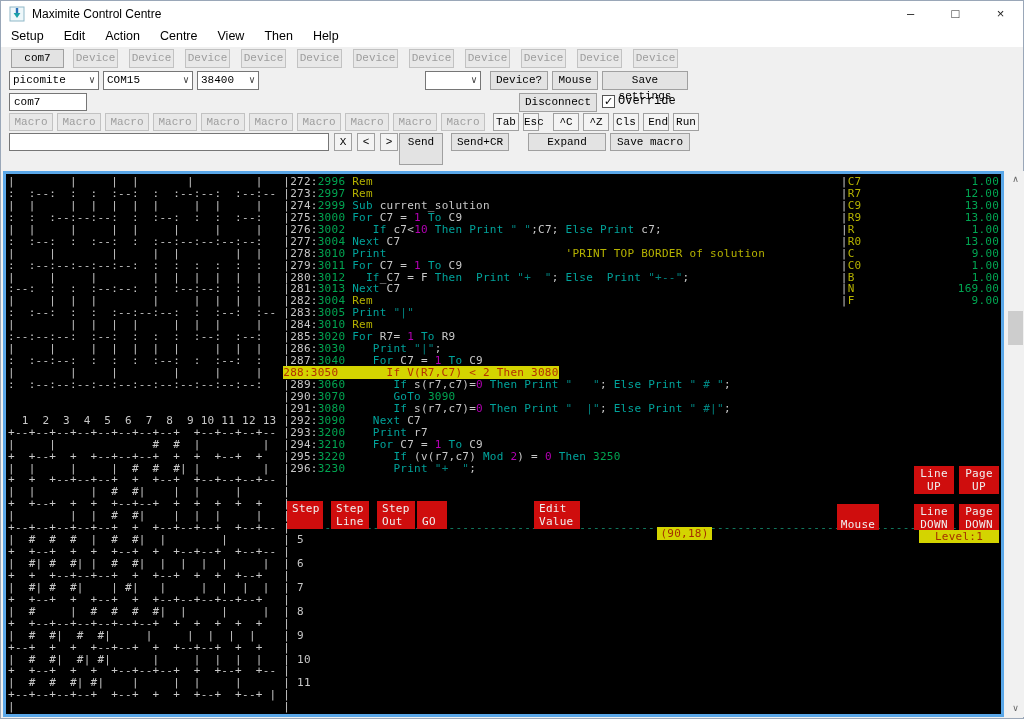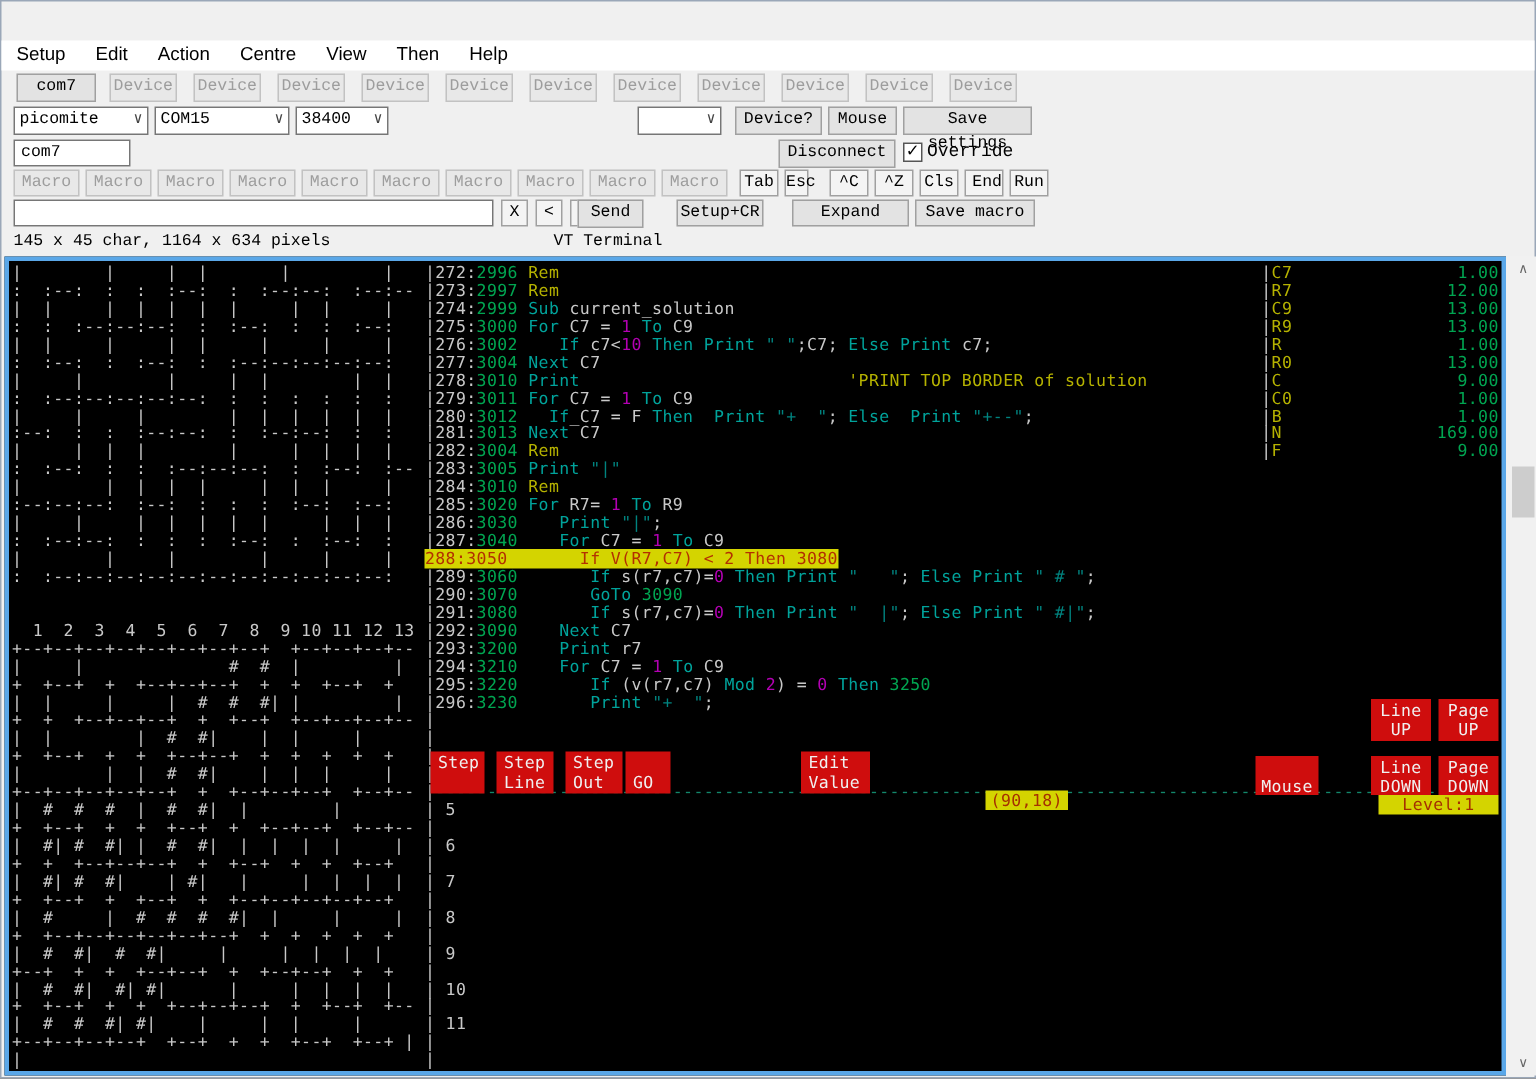--- a/index.html
+++ b/index.html
@@ -47,20 +47,31 @@
   
   #vscroll{position:absolute;left:1006px;top:170px;width:17px;height:546px;background:#f1f1f1;}
   .sarrow{position:absolute;left:0;width:17px;height:17px;color:#666;font-size:9px;text-align:center;line-height:17px;}
   #sthumb{position:absolute;left:1px;top:140px;width:15px;height:34px;background:#cdcdcd;}
 </style>
 </head>
 <body>
 
 <div id="win">
 
+  <div id="titlebar">
+    <svg id="appicon" viewBox="0 0 16 16">
+      <rect x="1" y="1" width="14" height="14" fill="#eef7fa" stroke="#8fb8c8"></rect>
+      <path d="M8 2 v7" stroke="#2a6fb8" stroke-width="2.4" fill="none"></path>
+      <path d="M4.6 7 L8 12 L11.4 7" fill="#18a0a8"></path>
+    </svg>
+    <span id="apptitle">Maximite Control Centre</span>
+    <span class="winctl" style="right:90px;">–</span>
+    <span class="winctl" style="right:45px;">□</span>
+    <span class="winctl" style="right:0;">×</span>
+  </div>
 
   <div id="menubar">
       <span class="menuitem">Setup</span>
       <span class="menuitem">Edit</span>
       <span class="menuitem">Action</span>
       <span class="menuitem">Centre</span>
       <span class="menuitem">View</span>
       <span class="menuitem">Then</span>
       <span class="menuitem">Help</span>
     </div>
@@ -112,29 +123,25 @@
       <div class="btn key" style="left: 582px; top: 112px; width: 26px;">^Z</div>
       <div class="btn key" style="left: 612px; top: 112px; width: 26px;">Cls</div>
       <div class="btn key" style="left: 642px; top: 112px; width: 26px; text-align: right;">End</div>
       <div class="btn key" style="left: 672px; top: 112px; width: 26px;">Run</div>
     </div>
 
   <input class="tinput" style="left: 8px; top: 132px; width: 320px;" value="">
   <div class="btn key" style="left:333px;top:132px;width:18px;">X</div>
   <div class="btn key" style="left:356px;top:132px;width:18px;">&lt;</div>
   <div class="btn key" style="left:379px;top:132px;width:18px;">&gt;</div>
-  <div class="btn" style="left:384px;top:132px;width:44px;height:19px;">Send</div>
-  <div class="btn" style="left:450px;top:132px;width:58px;height:18px;">Setup+CR</div>
+  <div class="btn" style="left:398px;top:132px;width:44px;height:32px;">Send</div>
+  <div class="btn" style="left:450px;top:132px;width:58px;height:18px;">Send+CR</div>
   <div class="btn" style="left:527px;top:132px;width:78px;height:18px;">Expand</div>
   <div class="btn" style="left:609px;top:132px;width:80px;height:18px;">Save macro</div>
 
-  <div id="statusbar">
-    <span class="statustext" style="left:8px;">145 x 45 char, 1164 x 634 pixels</span>
-    <span class="statustext" style="left:368px;">VT Terminal</span>
-  </div>
 
   <div id="term">
     <pre id="screen"><div class="tline"><span style="color: rgb(200, 200, 200);">|        |     |  |       |         |   </span><span style="color: rgb(200, 200, 200);">|272:</span><span style="color: rgb(0, 165, 81);">2996 </span><span style="color: rgb(181, 178, 0);">Rem</span><span style="color: rgb(200, 200, 200);">                                                                    |</span><span style="color: rgb(181, 178, 0);">C7</span><span style="color: rgb(0, 165, 81);">                1.00</span></div><div class="tline"><span style="color: rgb(200, 200, 200);">:  :--:  :  :  :--:  :  :--:--:  :--:-- </span><span style="color: rgb(200, 200, 200);">|273:</span><span style="color: rgb(0, 165, 81);">2997 </span><span style="color: rgb(181, 178, 0);">Rem</span><span style="color: rgb(200, 200, 200);">                                                                    |</span><span style="color: rgb(181, 178, 0);">R7</span><span style="color: rgb(0, 165, 81);">               12.00</span></div><div class="tline"><span style="color: rgb(200, 200, 200);">|  |     |  |  |  |  |     |  |     |   </span><span style="color: rgb(200, 200, 200);">|274:</span><span style="color: rgb(0, 165, 81);">2999 </span><span style="color: rgb(0, 163, 155);">Sub </span><span style="color: rgb(200, 200, 200);">current_solution</span><span style="color: rgb(200, 200, 200);">                                                   |</span><span style="color: rgb(181, 178, 0);">C9</span><span style="color: rgb(0, 165, 81);">               13.00</span></div><div class="tline"><span style="color: rgb(200, 200, 200);">:  :  :--:--:--:  :  :--:  :  :  :--:   </span><span style="color: rgb(200, 200, 200);">|275:</span><span style="color: rgb(0, 165, 81);">3000 </span><span style="color: rgb(0, 163, 155);">For </span><span style="color: rgb(200, 200, 200);">C7 = </span><span style="color: rgb(179, 0, 179);">1</span><span style="color: rgb(0, 163, 155);"> To </span><span style="color: rgb(200, 200, 200);">C9</span><span style="color: rgb(200, 200, 200);">                                                       |</span><span style="color: rgb(181, 178, 0);">R9</span><span style="color: rgb(0, 165, 81);">               13.00</span></div><div class="tline"><span style="color: rgb(200, 200, 200);">|  |     |     |  |     |     |     |   </span><span style="color: rgb(200, 200, 200);">|276:</span><span style="color: rgb(0, 165, 81);">3002 </span><span style="color: rgb(200, 200, 200);">   </span><span style="color: rgb(0, 163, 155);">If </span><span style="color: rgb(200, 200, 200);">c7&lt;</span><span style="color: rgb(179, 0, 179);">10</span><span style="color: rgb(0, 163, 155);"> Then Print </span><span style="color: rgb(0, 131, 127);">" "</span><span style="color: rgb(200, 200, 200);">;C7; </span><span style="color: rgb(0, 163, 155);">Else Print </span><span style="color: rgb(200, 200, 200);">c7;</span><span style="color: rgb(200, 200, 200);">                          |</span><span style="color: rgb(181, 178, 0);">R</span><span style="color: rgb(0, 165, 81);">                 1.00</span></div><div class="tline"><span style="color: rgb(200, 200, 200);">:  :--:  :  :--:  :  :--:--:--:--:--:   </span><span style="color: rgb(200, 200, 200);">|277:</span><span style="color: rgb(0, 165, 81);">3004 </span><span style="color: rgb(0, 163, 155);">Next </span><span style="color: rgb(200, 200, 200);">C7</span><span style="color: rgb(200, 200, 200);">                                                                |</span><span style="color: rgb(181, 178, 0);">R0</span><span style="color: rgb(0, 165, 81);">               13.00</span></div><div class="tline"><span style="color: rgb(200, 200, 200);">|     |        |     |  |        |  |   </span><span style="color: rgb(200, 200, 200);">|278:</span><span style="color: rgb(0, 165, 81);">3010 </span><span style="color: rgb(0, 163, 155);">Print</span><span style="color: rgb(200, 200, 200);">                          </span><span style="color: rgb(181, 178, 0);">'PRINT TOP BORDER of solution</span><span style="color: rgb(200, 200, 200);">           |</span><span style="color: rgb(181, 178, 0);">C</span><span style="color: rgb(0, 165, 81);">                 9.00</span></div><div class="tline"><span style="color: rgb(200, 200, 200);">:  :--:--:--:--:--:  :  :  :  :  :  :   </span><span style="color: rgb(200, 200, 200);">|279:</span><span style="color: rgb(0, 165, 81);">3011 </span><span style="color: rgb(0, 163, 155);">For </span><span style="color: rgb(200, 200, 200);">C7 = </span><span style="color: rgb(179, 0, 179);">1</span><span style="color: rgb(0, 163, 155);"> To </span><span style="color: rgb(200, 200, 200);">C9</span><span style="color: rgb(200, 200, 200);">                                                       |</span><span style="color: rgb(181, 178, 0);">C0</span><span style="color: rgb(0, 165, 81);">                1.00</span></div><div class="tline"><span style="color: rgb(200, 200, 200);">|     |     |        |  |  |  |  |  |   </span><span style="color: rgb(200, 200, 200);">|280:</span><span style="color: rgb(0, 165, 81);">3012 </span><span style="color: rgb(200, 200, 200);">  </span><span style="color: rgb(0, 163, 155);">If</span><span style="color: rgb(200, 200, 200);">_C7 = F </span><span style="color: rgb(0, 163, 155);">Then  Print </span><span style="color: rgb(0, 131, 127);">"+  "</span><span style="color: rgb(200, 200, 200);">; </span><span style="color: rgb(0, 163, 155);">Else  Print </span><span style="color: rgb(0, 131, 127);">"+--"</span><span style="color: rgb(200, 200, 200);">;</span><span style="color: rgb(200, 200, 200);">                      |</span><span style="color: rgb(181, 178, 0);">B</span><span style="color: rgb(0, 165, 81);">                 1.00</span></div><div class="tline"><span style="color: rgb(200, 200, 200);">:--:  :  :  :--:--:  :  :--:--:  :  :   </span><span style="color: rgb(200, 200, 200);">|281:</span><span style="color: rgb(0, 165, 81);">3013 </span><span style="color: rgb(0, 163, 155);">Next </span><span style="color: rgb(200, 200, 200);">C7</span><span style="color: rgb(200, 200, 200);">                                                                |</span><span style="color: rgb(181, 178, 0);">N</span><span style="color: rgb(0, 165, 81);">               169.00</span></div><div class="tline"><span style="color: rgb(200, 200, 200);">|     |  |  |        |     |  |  |  |   </span><span style="color: rgb(200, 200, 200);">|282:</span><span style="color: rgb(0, 165, 81);">3004 </span><span style="color: rgb(181, 178, 0);">Rem</span><span style="color: rgb(200, 200, 200);">                                                                    |</span><span style="color: rgb(181, 178, 0);">F</span><span style="color: rgb(0, 165, 81);">                 9.00</span></div><div class="tline"><span style="color: rgb(200, 200, 200);">:  :--:  :  :  :--:--:--:  :  :--:  :-- </span><span style="color: rgb(200, 200, 200);">|283:</span><span style="color: rgb(0, 165, 81);">3005 </span><span style="color: rgb(0, 163, 155);">Print </span><span style="color: rgb(0, 131, 127);">"|"</span></div><div class="tline"><span style="color: rgb(200, 200, 200);">|        |  |  |  |     |  |  |     |   </span><span style="color: rgb(200, 200, 200);">|284:</span><span style="color: rgb(0, 165, 81);">3010 </span><span style="color: rgb(181, 178, 0);">Rem</span></div><div class="tline"><span style="color: rgb(200, 200, 200);">:--:--:--:  :--:  :  :  :  :--:  :--:   </span><span style="color: rgb(200, 200, 200);">|285:</span><span style="color: rgb(0, 165, 81);">3020 </span><span style="color: rgb(0, 163, 155);">For </span><span style="color: rgb(200, 200, 200);">R7= </span><span style="color: rgb(179, 0, 179);">1</span><span style="color: rgb(0, 163, 155);"> To </span><span style="color: rgb(200, 200, 200);">R9</span></div><div class="tline"><span style="color: rgb(200, 200, 200);">|     |     |  |  |  |  |     |  |  |   </span><span style="color: rgb(200, 200, 200);">|286:</span><span style="color: rgb(0, 165, 81);">3030 </span><span style="color: rgb(200, 200, 200);">   </span><span style="color: rgb(0, 163, 155);">Print </span><span style="color: rgb(0, 131, 127);">"|"</span><span style="color: rgb(200, 200, 200);">;</span></div><div class="tline"><span style="color: rgb(200, 200, 200);">:  :--:--:  :  :  :  :--:  :  :--:  :   </span><span style="color: rgb(200, 200, 200);">|287:</span><span style="color: rgb(0, 165, 81);">3040 </span><span style="color: rgb(200, 200, 200);">   </span><span style="color: rgb(0, 163, 155);">For </span><span style="color: rgb(200, 200, 200);">C7 = </span><span style="color: rgb(179, 0, 179);">1</span><span style="color: rgb(0, 163, 155);"> To </span><span style="color: rgb(200, 200, 200);">C9</span></div><div class="tline"><span style="color: rgb(200, 200, 200);">|        |     |        |     |     |   </span><span class="hl">288:3050       If V(R7,C7) &lt; 2 Then 3080</span></div><div class="tline"><span style="color: rgb(200, 200, 200);">:  :--:--:--:--:--:--:--:--:--:--:--:   </span><span style="color: rgb(200, 200, 200);">|289:</span><span style="color: rgb(0, 165, 81);">3060 </span><span style="color: rgb(200, 200, 200);">      </span><span style="color: rgb(0, 163, 155);">If </span><span style="color: rgb(200, 200, 200);">s(r7,c7)=</span><span style="color: rgb(179, 0, 179);">0</span><span style="color: rgb(0, 163, 155);"> Then Print </span><span style="color: rgb(0, 131, 127);">"   "</span><span style="color: rgb(200, 200, 200);">; </span><span style="color: rgb(0, 163, 155);">Else Print </span><span style="color: rgb(0, 131, 127);">" # "</span><span style="color: rgb(200, 200, 200);">;</span></div><div class="tline"><span style="color: rgb(200, 200, 200);">                                        </span><span style="color: rgb(200, 200, 200);">|290:</span><span style="color: rgb(0, 165, 81);">3070 </span><span style="color: rgb(200, 200, 200);">      </span><span style="color: rgb(0, 163, 155);">GoTo </span><span style="color: rgb(0, 165, 81);">3090</span></div><div class="tline"><span style="color: rgb(200, 200, 200);">                                        </span><span style="color: rgb(200, 200, 200);">|291:</span><span style="color: rgb(0, 165, 81);">3080 </span><span style="color: rgb(200, 200, 200);">      </span><span style="color: rgb(0, 163, 155);">If </span><span style="color: rgb(200, 200, 200);">s(r7,c7)=</span><span style="color: rgb(179, 0, 179);">0</span><span style="color: rgb(0, 163, 155);"> Then Print </span><span style="color: rgb(0, 131, 127);">"  |"</span><span style="color: rgb(200, 200, 200);">; </span><span style="color: rgb(0, 163, 155);">Else Print </span><span style="color: rgb(0, 131, 127);">" #|"</span><span style="color: rgb(200, 200, 200);">;</span></div><div class="tline"><span style="color: rgb(200, 200, 200);">  1  2  3  4  5  6  7  8  9 10 11 12 13 </span><span style="color: rgb(200, 200, 200);">|292:</span><span style="color: rgb(0, 165, 81);">3090 </span><span style="color: rgb(200, 200, 200);">   </span><span style="color: rgb(0, 163, 155);">Next </span><span style="color: rgb(200, 200, 200);">C7</span></div><div class="tline"><span style="color: rgb(200, 200, 200);">+--+--+--+--+--+--+--+--+  +--+--+--+-- </span><span style="color: rgb(200, 200, 200);">|293:</span><span style="color: rgb(0, 165, 81);">3200 </span><span style="color: rgb(200, 200, 200);">   </span><span style="color: rgb(0, 163, 155);">Print </span><span style="color: rgb(200, 200, 200);">r7</span></div><div class="tline"><span style="color: rgb(200, 200, 200);">|     |              #  #  |         |  </span><span style="color: rgb(200, 200, 200);">|294:</span><span style="color: rgb(0, 165, 81);">3210 </span><span style="color: rgb(200, 200, 200);">   </span><span style="color: rgb(0, 163, 155);">For </span><span style="color: rgb(200, 200, 200);">C7 = </span><span style="color: rgb(179, 0, 179);">1</span><span style="color: rgb(0, 163, 155);"> To </span><span style="color: rgb(200, 200, 200);">C9</span></div><div class="tline"><span style="color: rgb(200, 200, 200);">+  +--+  +  +--+--+--+  +  +  +--+  +   </span><span style="color: rgb(200, 200, 200);">|295:</span><span style="color: rgb(0, 165, 81);">3220 </span><span style="color: rgb(200, 200, 200);">      </span><span style="color: rgb(0, 163, 155);">If </span><span style="color: rgb(200, 200, 200);">(v(r7,c7) </span><span style="color: rgb(0, 163, 155);">Mod </span><span style="color: rgb(179, 0, 179);">2</span><span style="color: rgb(200, 200, 200);">) = </span><span style="color: rgb(179, 0, 179);">0</span><span style="color: rgb(0, 163, 155);"> Then </span><span style="color: rgb(0, 165, 81);">3250</span></div><div class="tline"><span style="color: rgb(200, 200, 200);">|  |     |     |  #  #  #| |         |  </span><span style="color: rgb(200, 200, 200);">|296:</span><span style="color: rgb(0, 165, 81);">3230 </span><span style="color: rgb(200, 200, 200);">      </span><span style="color: rgb(0, 163, 155);">Print </span><span style="color: rgb(0, 131, 127);">"+  "</span><span style="color: rgb(200, 200, 200);">;</span></div><div class="tline"><span style="color: rgb(200, 200, 200);">+  +  +--+--+--+  +  +--+  +--+--+--+-- </span><span style="color: rgb(200, 200, 200);">|</span></div><div class="tline"><span style="color: rgb(200, 200, 200);">|  |        |  #  #|    |  |     |      </span><span style="color: rgb(200, 200, 200);">|</span></div><div class="tline"><span style="color: rgb(200, 200, 200);">+  +--+  +  +  +--+--+  +  +  +  +  +   </span><span style="color: rgb(200, 200, 200);">|</span></div><div class="tline"><span style="color: rgb(200, 200, 200);">|        |  |  #  #|    |  |  |     |   </span><span style="color: rgb(200, 200, 200);">|</span></div><div class="tline"><span style="color: rgb(200, 200, 200);">+--+--+--+--+--+  +  +--+--+--+  +--+-- </span><span style="color: rgb(200, 200, 200);">|</span><span style="color: rgb(19, 135, 107);">-------------------------------------------------------------------------------------------------------</span></div><div class="tline"><span style="color: rgb(200, 200, 200);">|  #  #  #  |  #  #|  |        |        </span><span style="color: rgb(200, 200, 200);">| 5</span></div><div class="tline"><span style="color: rgb(200, 200, 200);">+  +--+  +  +  +--+  +  +--+--+  +--+-- </span><span style="color: rgb(200, 200, 200);">|</span></div><div class="tline"><span style="color: rgb(200, 200, 200);">|  #| #  #| |  #  #|  |  |  |  |     |  </span><span style="color: rgb(200, 200, 200);">| 6</span></div><div class="tline"><span style="color: rgb(200, 200, 200);">+  +  +--+--+--+  +  +--+  +  +  +--+   </span><span style="color: rgb(200, 200, 200);">|</span></div><div class="tline"><span style="color: rgb(200, 200, 200);">|  #| #  #|    | #|   |     |  |  |  |  </span><span style="color: rgb(200, 200, 200);">| 7</span></div><div class="tline"><span style="color: rgb(200, 200, 200);">+  +--+  +  +--+  +  +--+--+--+--+--+   </span><span style="color: rgb(200, 200, 200);">|</span></div><div class="tline"><span style="color: rgb(200, 200, 200);">|  #     |  #  #  #  #|  |     |     |  </span><span style="color: rgb(200, 200, 200);">| 8</span></div><div class="tline"><span style="color: rgb(200, 200, 200);">+  +--+--+--+--+--+--+  +  +  +  +  +   </span><span style="color: rgb(200, 200, 200);">|</span></div><div class="tline"><span style="color: rgb(200, 200, 200);">|  #  #|  #  #|     |     |  |  |  |    </span><span style="color: rgb(200, 200, 200);">| 9</span></div><div class="tline"><span style="color: rgb(200, 200, 200);">+--+  +  +  +--+--+  +  +--+--+  +  +   </span><span style="color: rgb(200, 200, 200);">|</span></div><div class="tline"><span style="color: rgb(200, 200, 200);">|  #  #|  #| #|      |     |  |  |  |   </span><span style="color: rgb(200, 200, 200);">| 10</span></div><div class="tline"><span style="color: rgb(200, 200, 200);">+  +--+  +  +  +--+--+--+  +  +--+  +-- </span><span style="color: rgb(200, 200, 200);">|</span></div><div class="tline"><span style="color: rgb(200, 200, 200);">|  #  #  #| #|    |     |  |     |      </span><span style="color: rgb(200, 200, 200);">| 11</span></div><div class="tline"><span style="color: rgb(200, 200, 200);">+--+--+--+--+  +--+  +  +  +--+  +--+ | </span><span style="color: rgb(200, 200, 200);">|</span></div><div class="tline"><span style="color: rgb(200, 200, 200);">|                                       </span><span style="color: rgb(200, 200, 200);">|</span></div></pre>
 
     <div class="tbtn" style="left:281px;top:327px;width:36px;height:28px;"><span>Step</span><br><span></span></div>
     <div class="tbtn" style="left:325px;top:327px;width:38px;height:28px;"><span>Step</span><br><span>Line</span></div>
     <div class="tbtn" style="left:371px;top:327px;width:38px;height:28px;"><span>Step</span><br><span>Out</span></div>
     <div class="tbtn" style="left:411px;top:327px;width:30px;height:28px;"><span></span><br><span>GO</span></div>
     <div class="tbtn" style="left:528px;top:327px;width:46px;height:28px;"><span>Edit</span><br><span>Value</span></div>
     <div class="tbtn ctr" style="left:831px;top:330px;width:42px;height:26px;"><span></span><br><span>Mouse</span></div>

